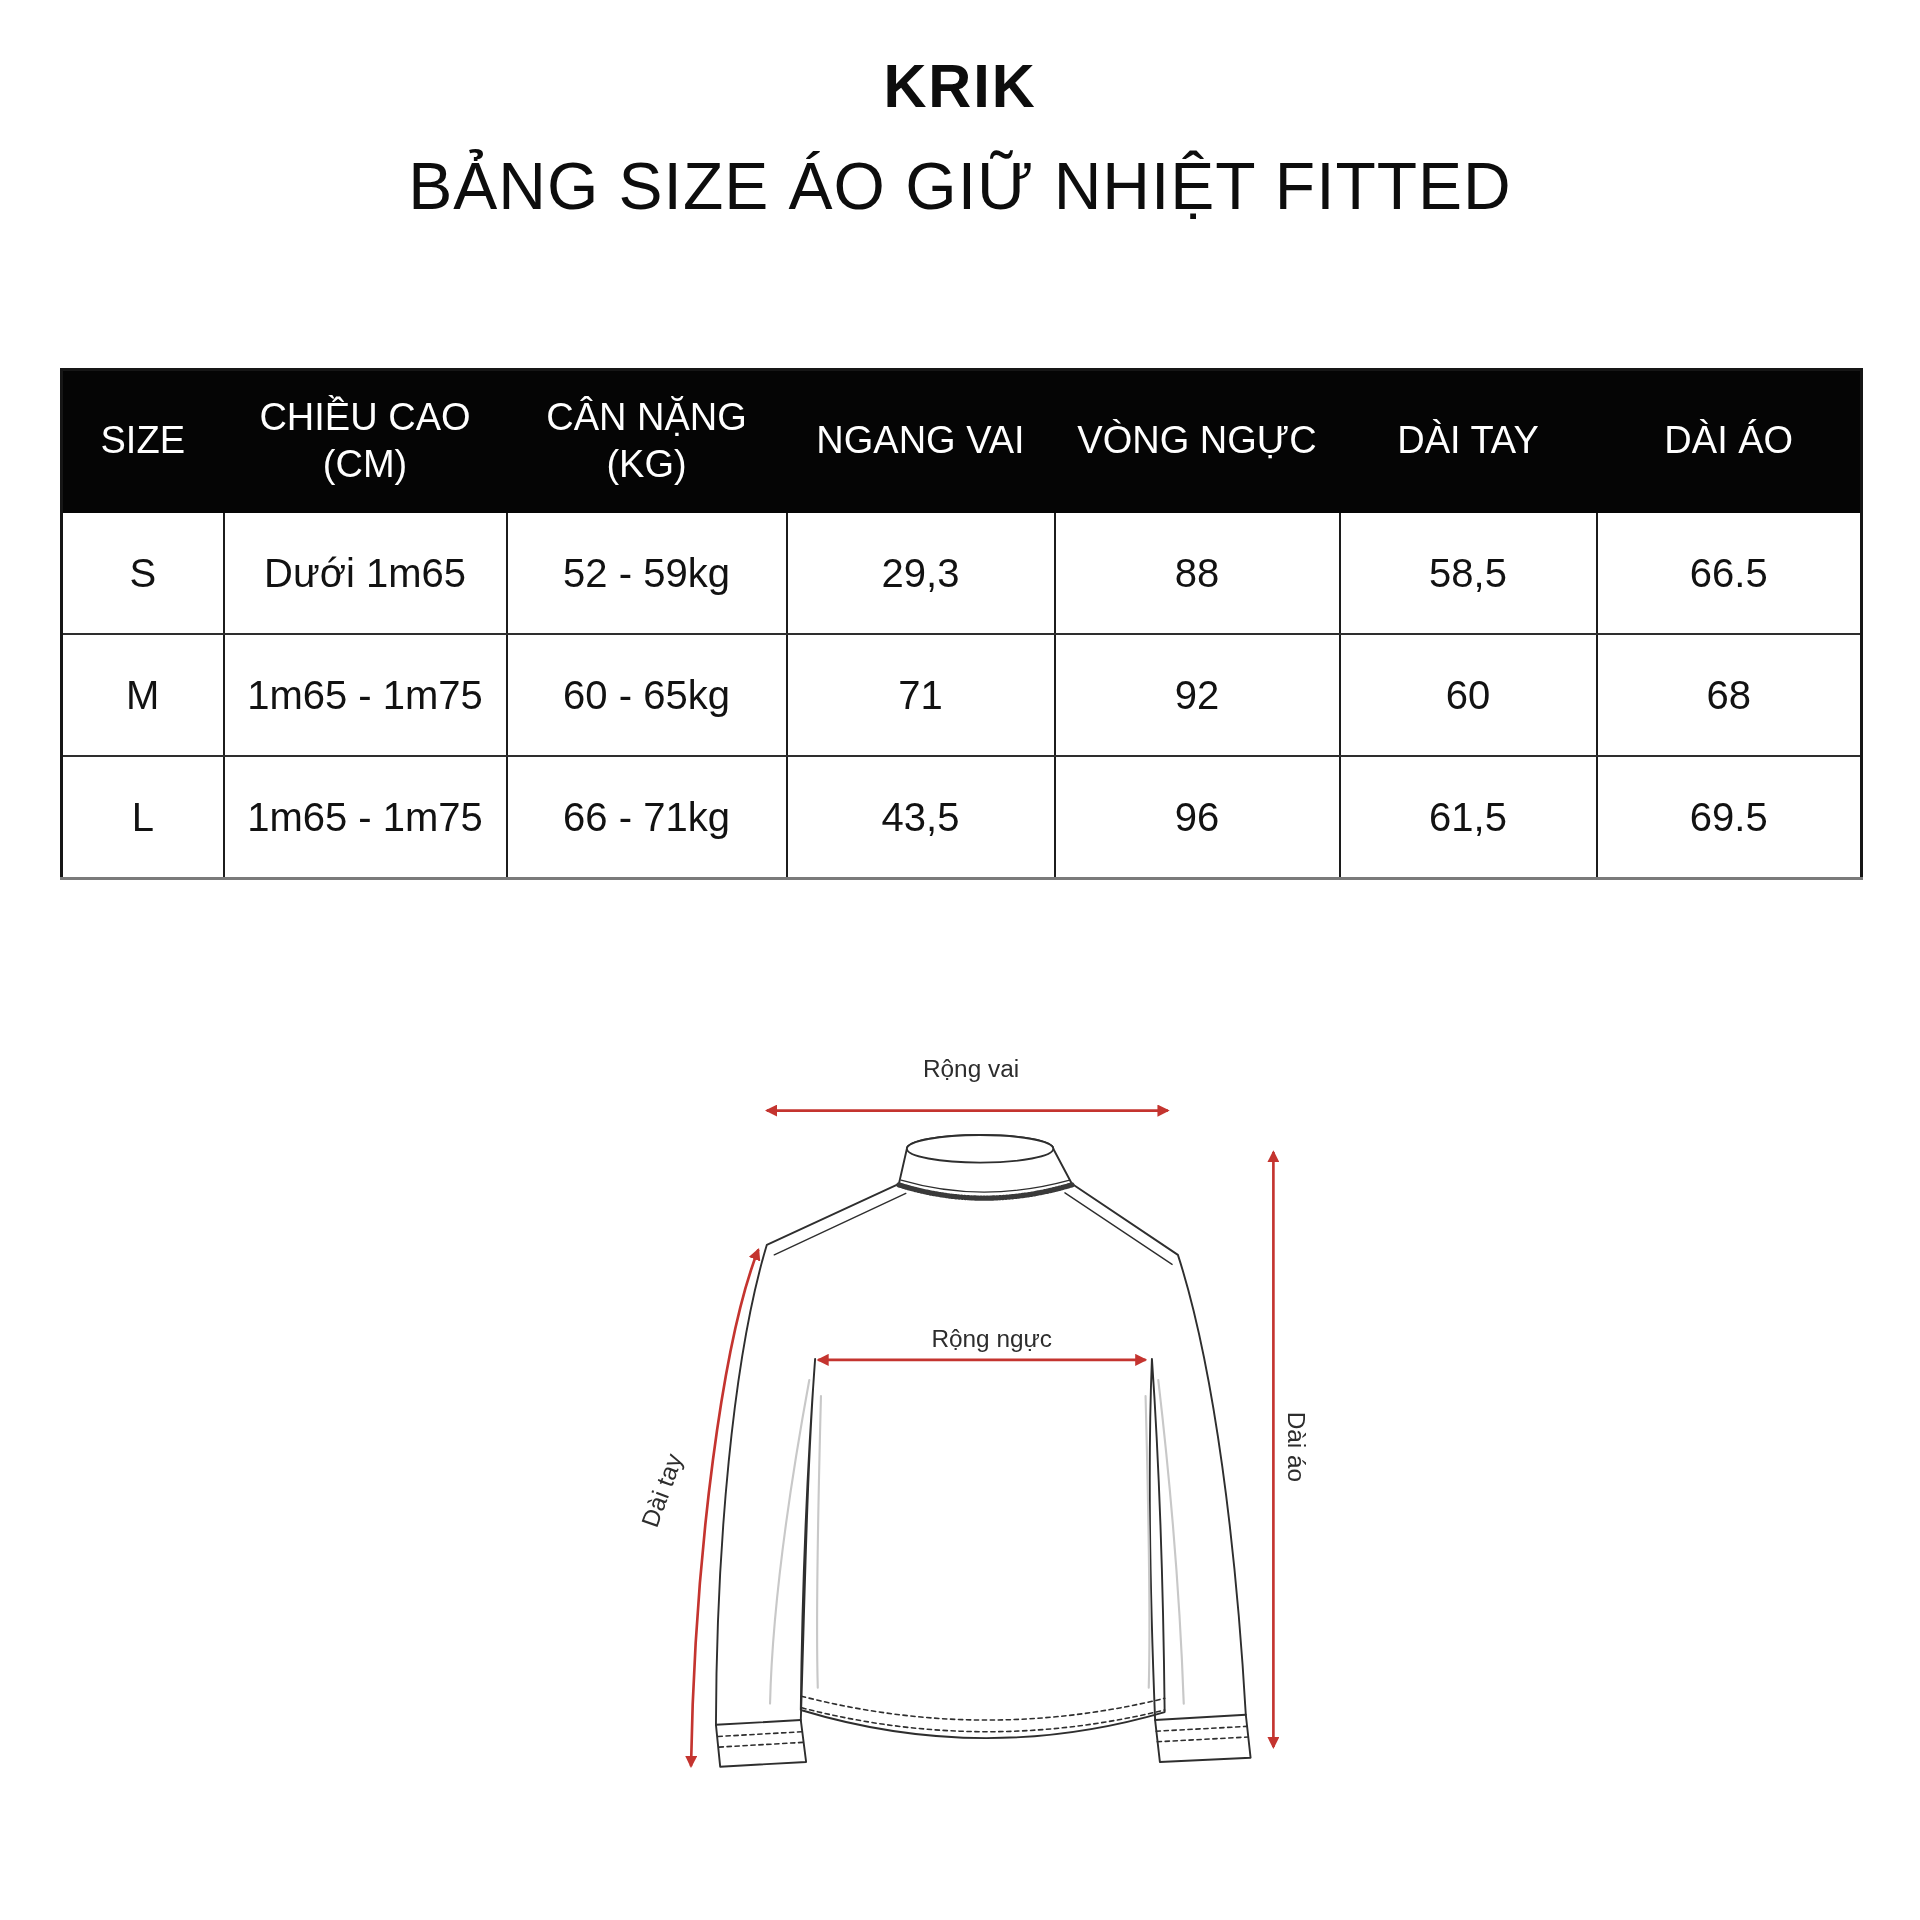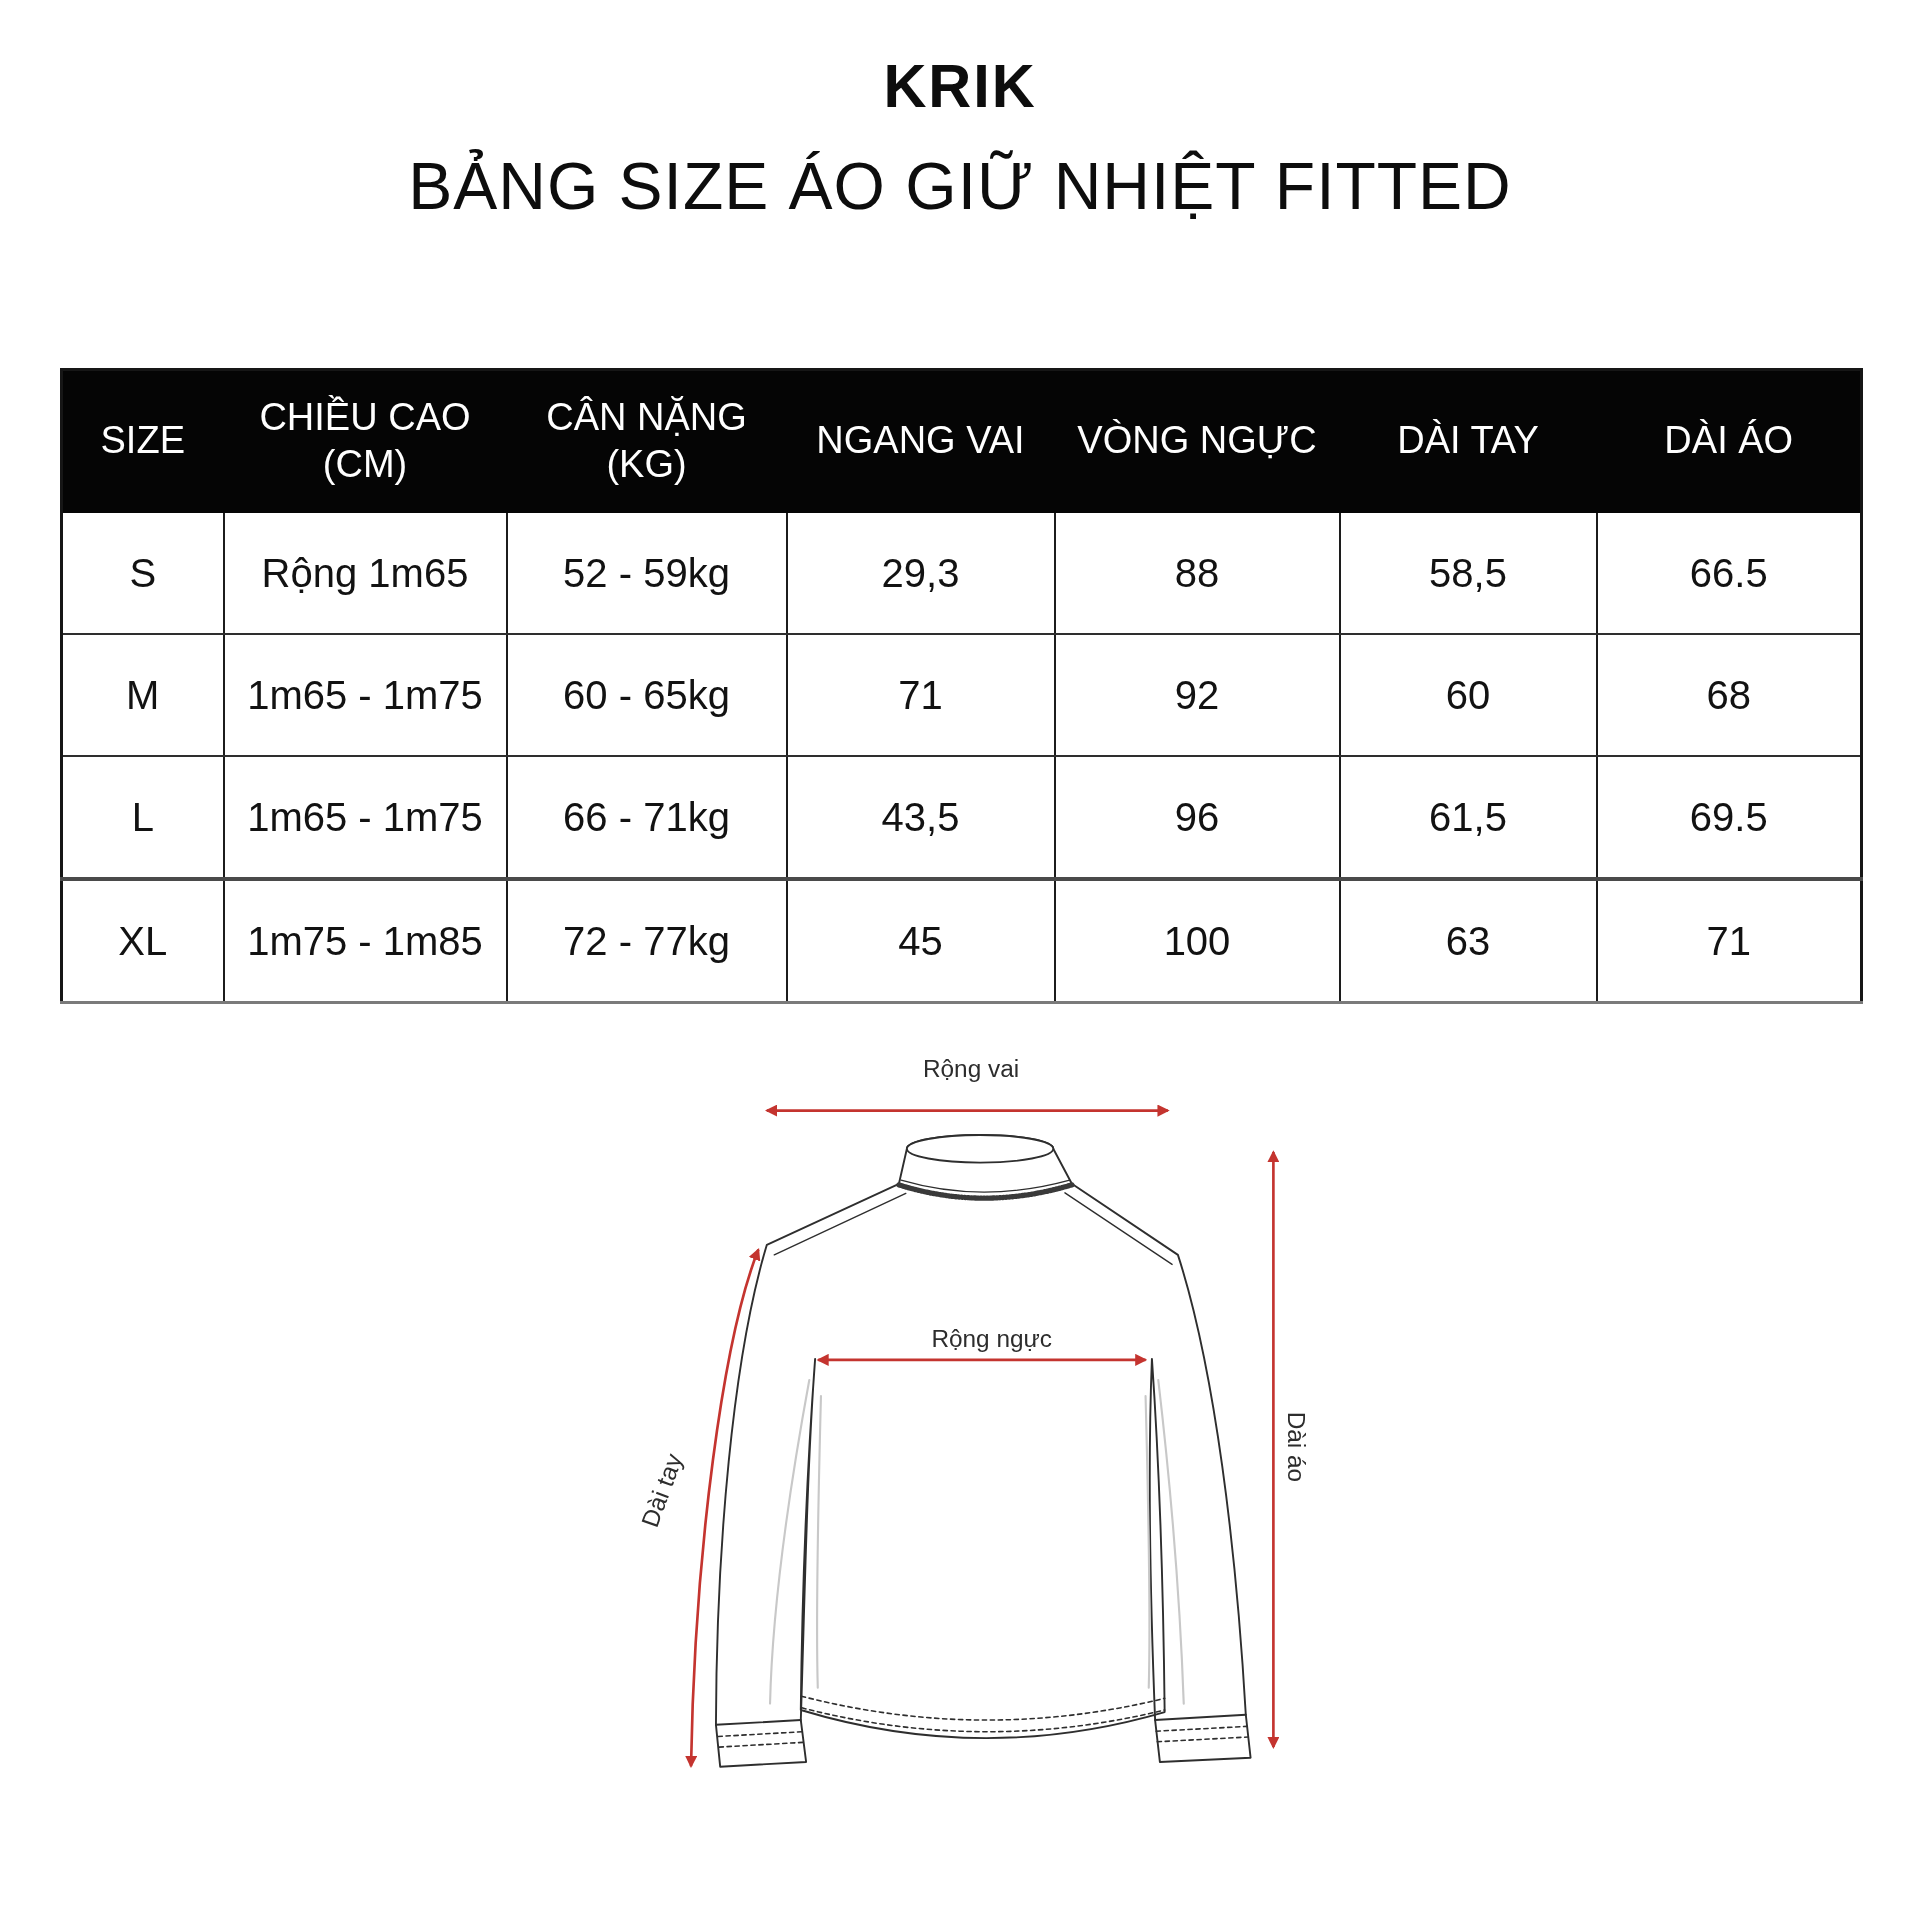--- a/index.html
+++ b/index.html
@@ -68,21 +68,21 @@
         <th>CÂN NẶNG (KG)</th>
         <th>NGANG VAI</th>
         <th>VÒNG NGỰC</th>
         <th>DÀI TAY</th>
         <th>DÀI ÁO</th>
       </tr>
     </thead>
     <tbody>
       <tr>
         <td>S</td>
-        <td>Rộng 1m65</td>
+        <td>Dưới 1m65</td>
         <td>52 - 59kg</td>
         <td>29,3</td>
         <td>88</td>
         <td>58,5</td>
         <td>66.5</td>
       </tr>
       <tr>
         <td>M</td>
         <td>1m65 - 1m75</td>
         <td>60 - 65kg</td>
@@ -92,29 +92,20 @@
         <td>68</td>
       </tr>
       <tr class="thick-bottom">
         <td>L</td>
         <td>1m65 - 1m75</td>
         <td>66 - 71kg</td>
         <td>43,5</td>
         <td>96</td>
         <td>61,5</td>
         <td>69.5</td>
-      </tr>
-      <tr>
-        <td>XL</td>
-        <td>1m75 - 1m85</td>
-        <td>72 - 77kg</td>
-        <td>45</td>
-        <td>100</td>
-        <td>63</td>
-        <td>71</td>
       </tr>
     </tbody>
   </table>
 </div>
 
 <div class="diagram">
   <svg viewBox="0 0 1546 1678" xmlns="http://www.w3.org/2000/svg">
     <defs>
       <marker id="ah" viewBox="0 0 10 10" refX="8.5" refY="5" markerWidth="4.6" markerHeight="4.6" orient="auto-start-reverse">
         <path d="M0,0 L10,5 L0,10 Z" fill="#c4342f"></path>

